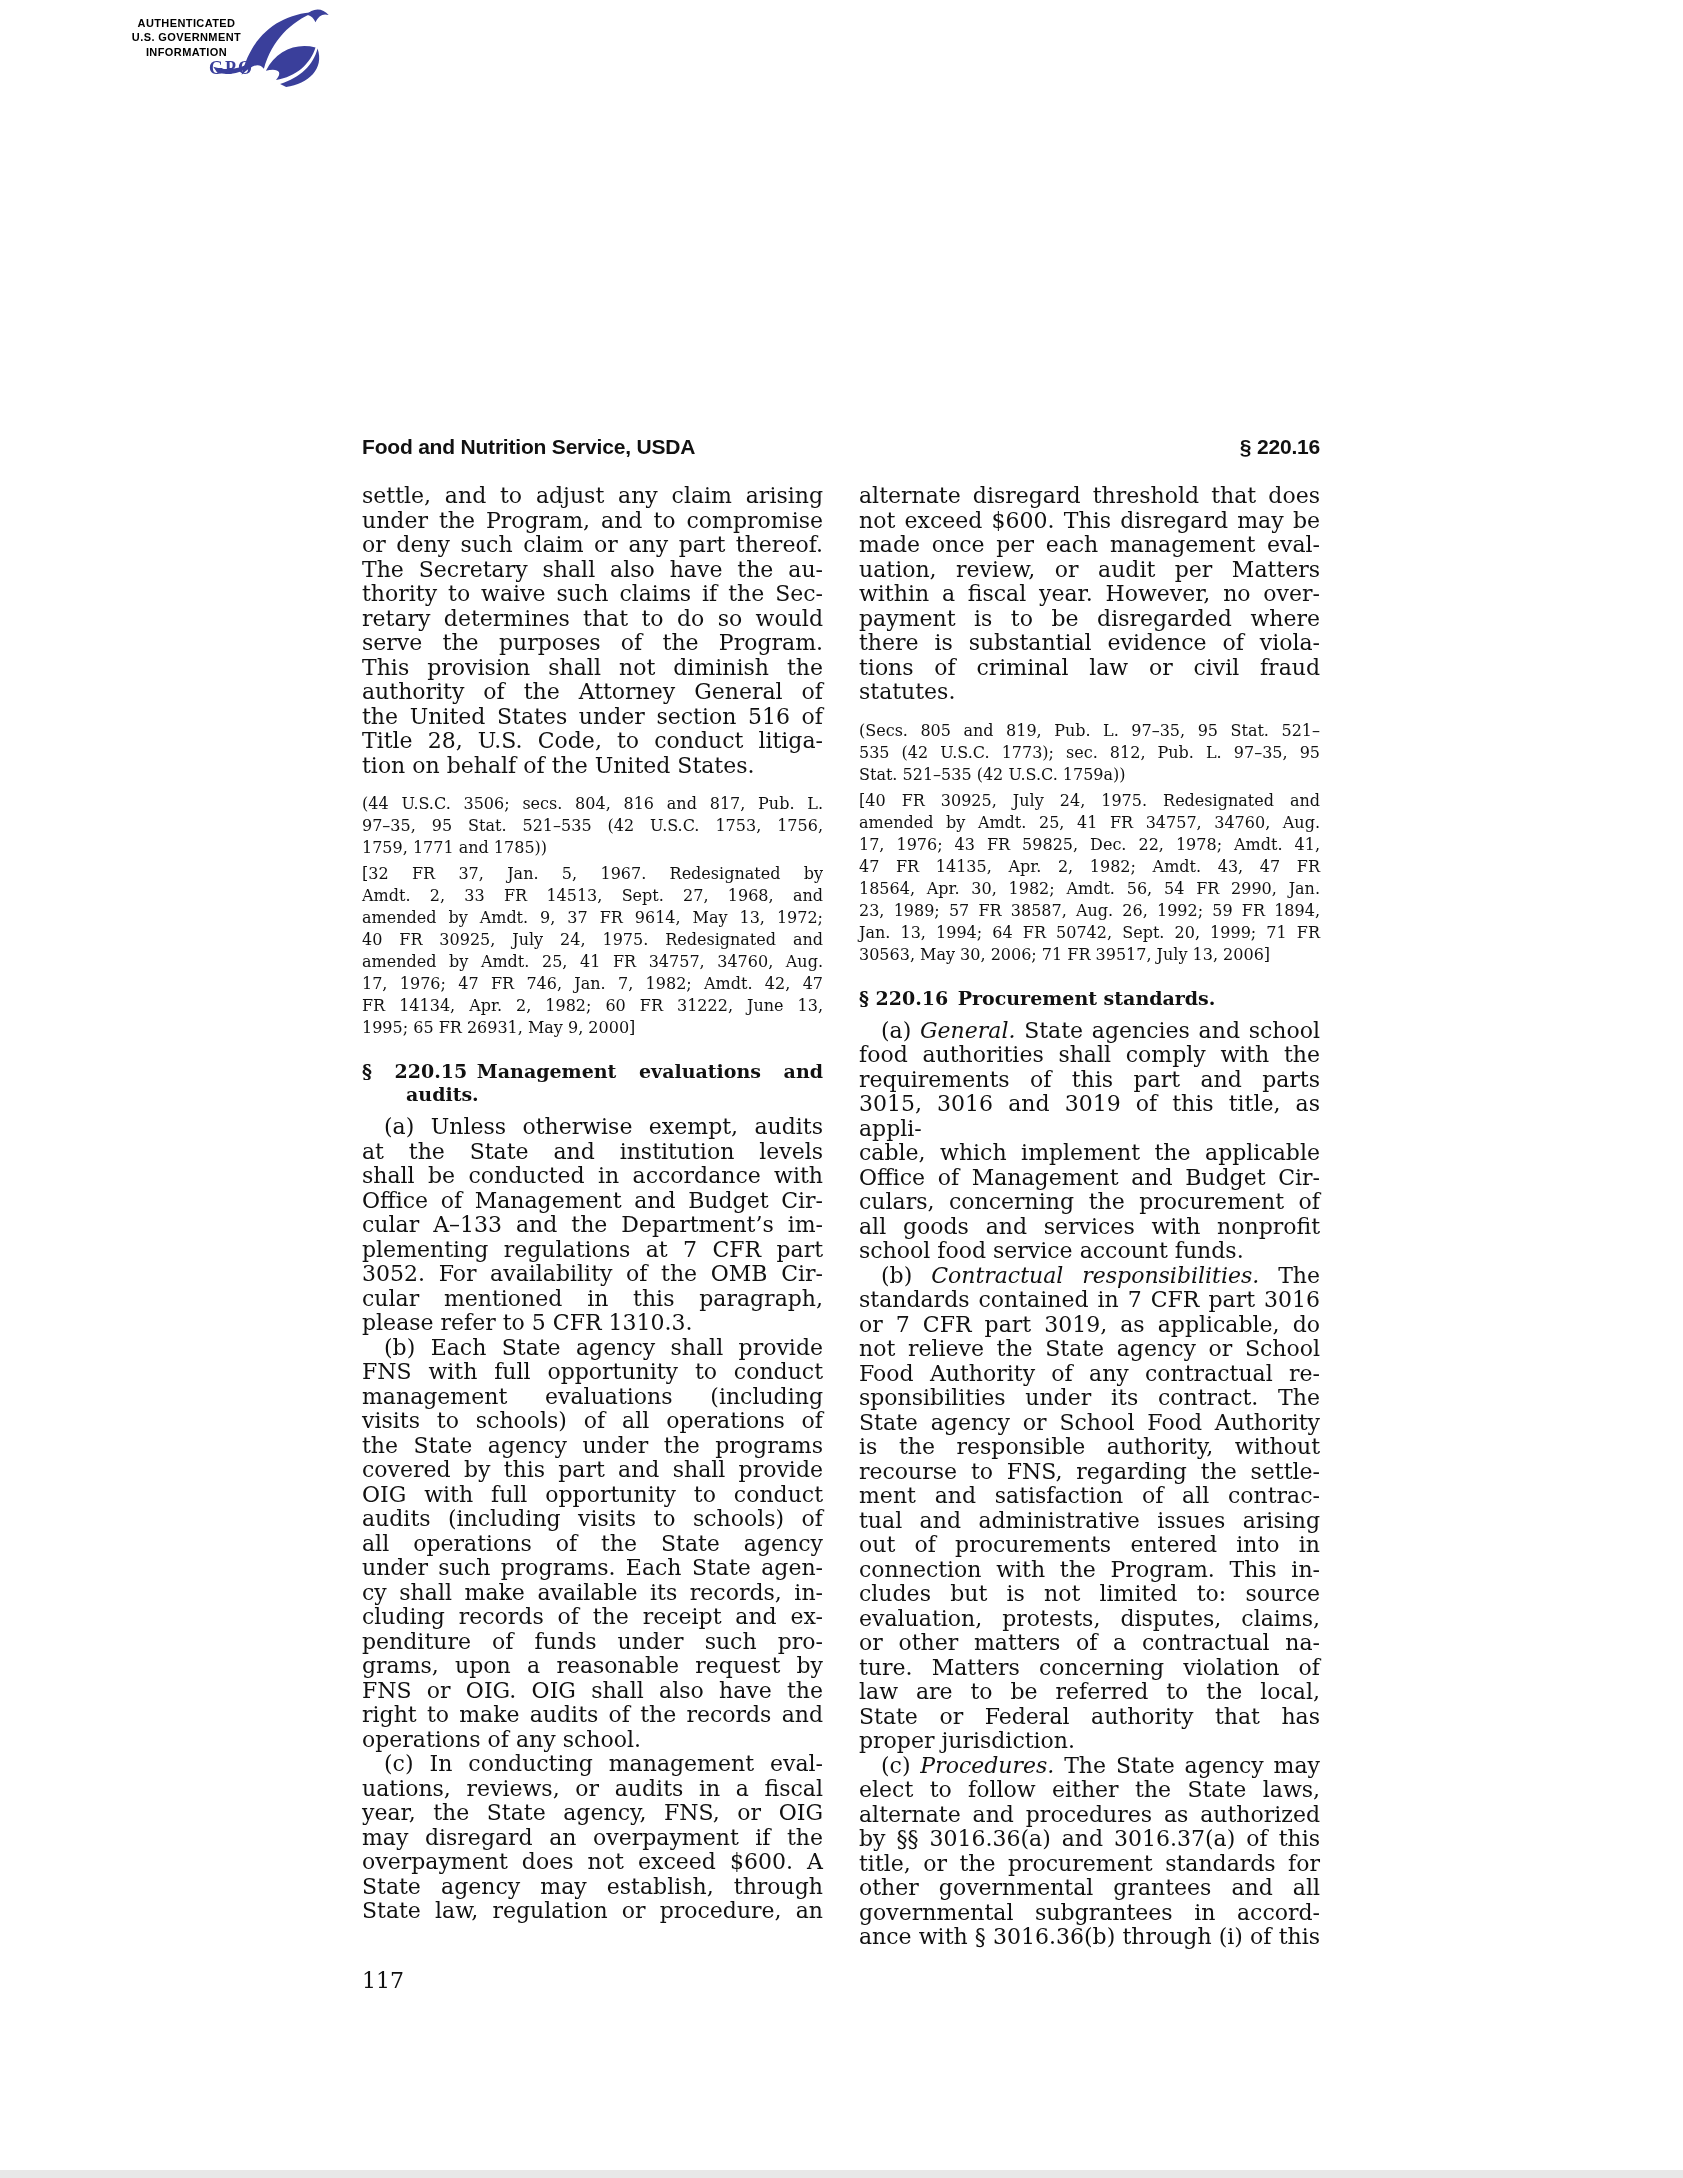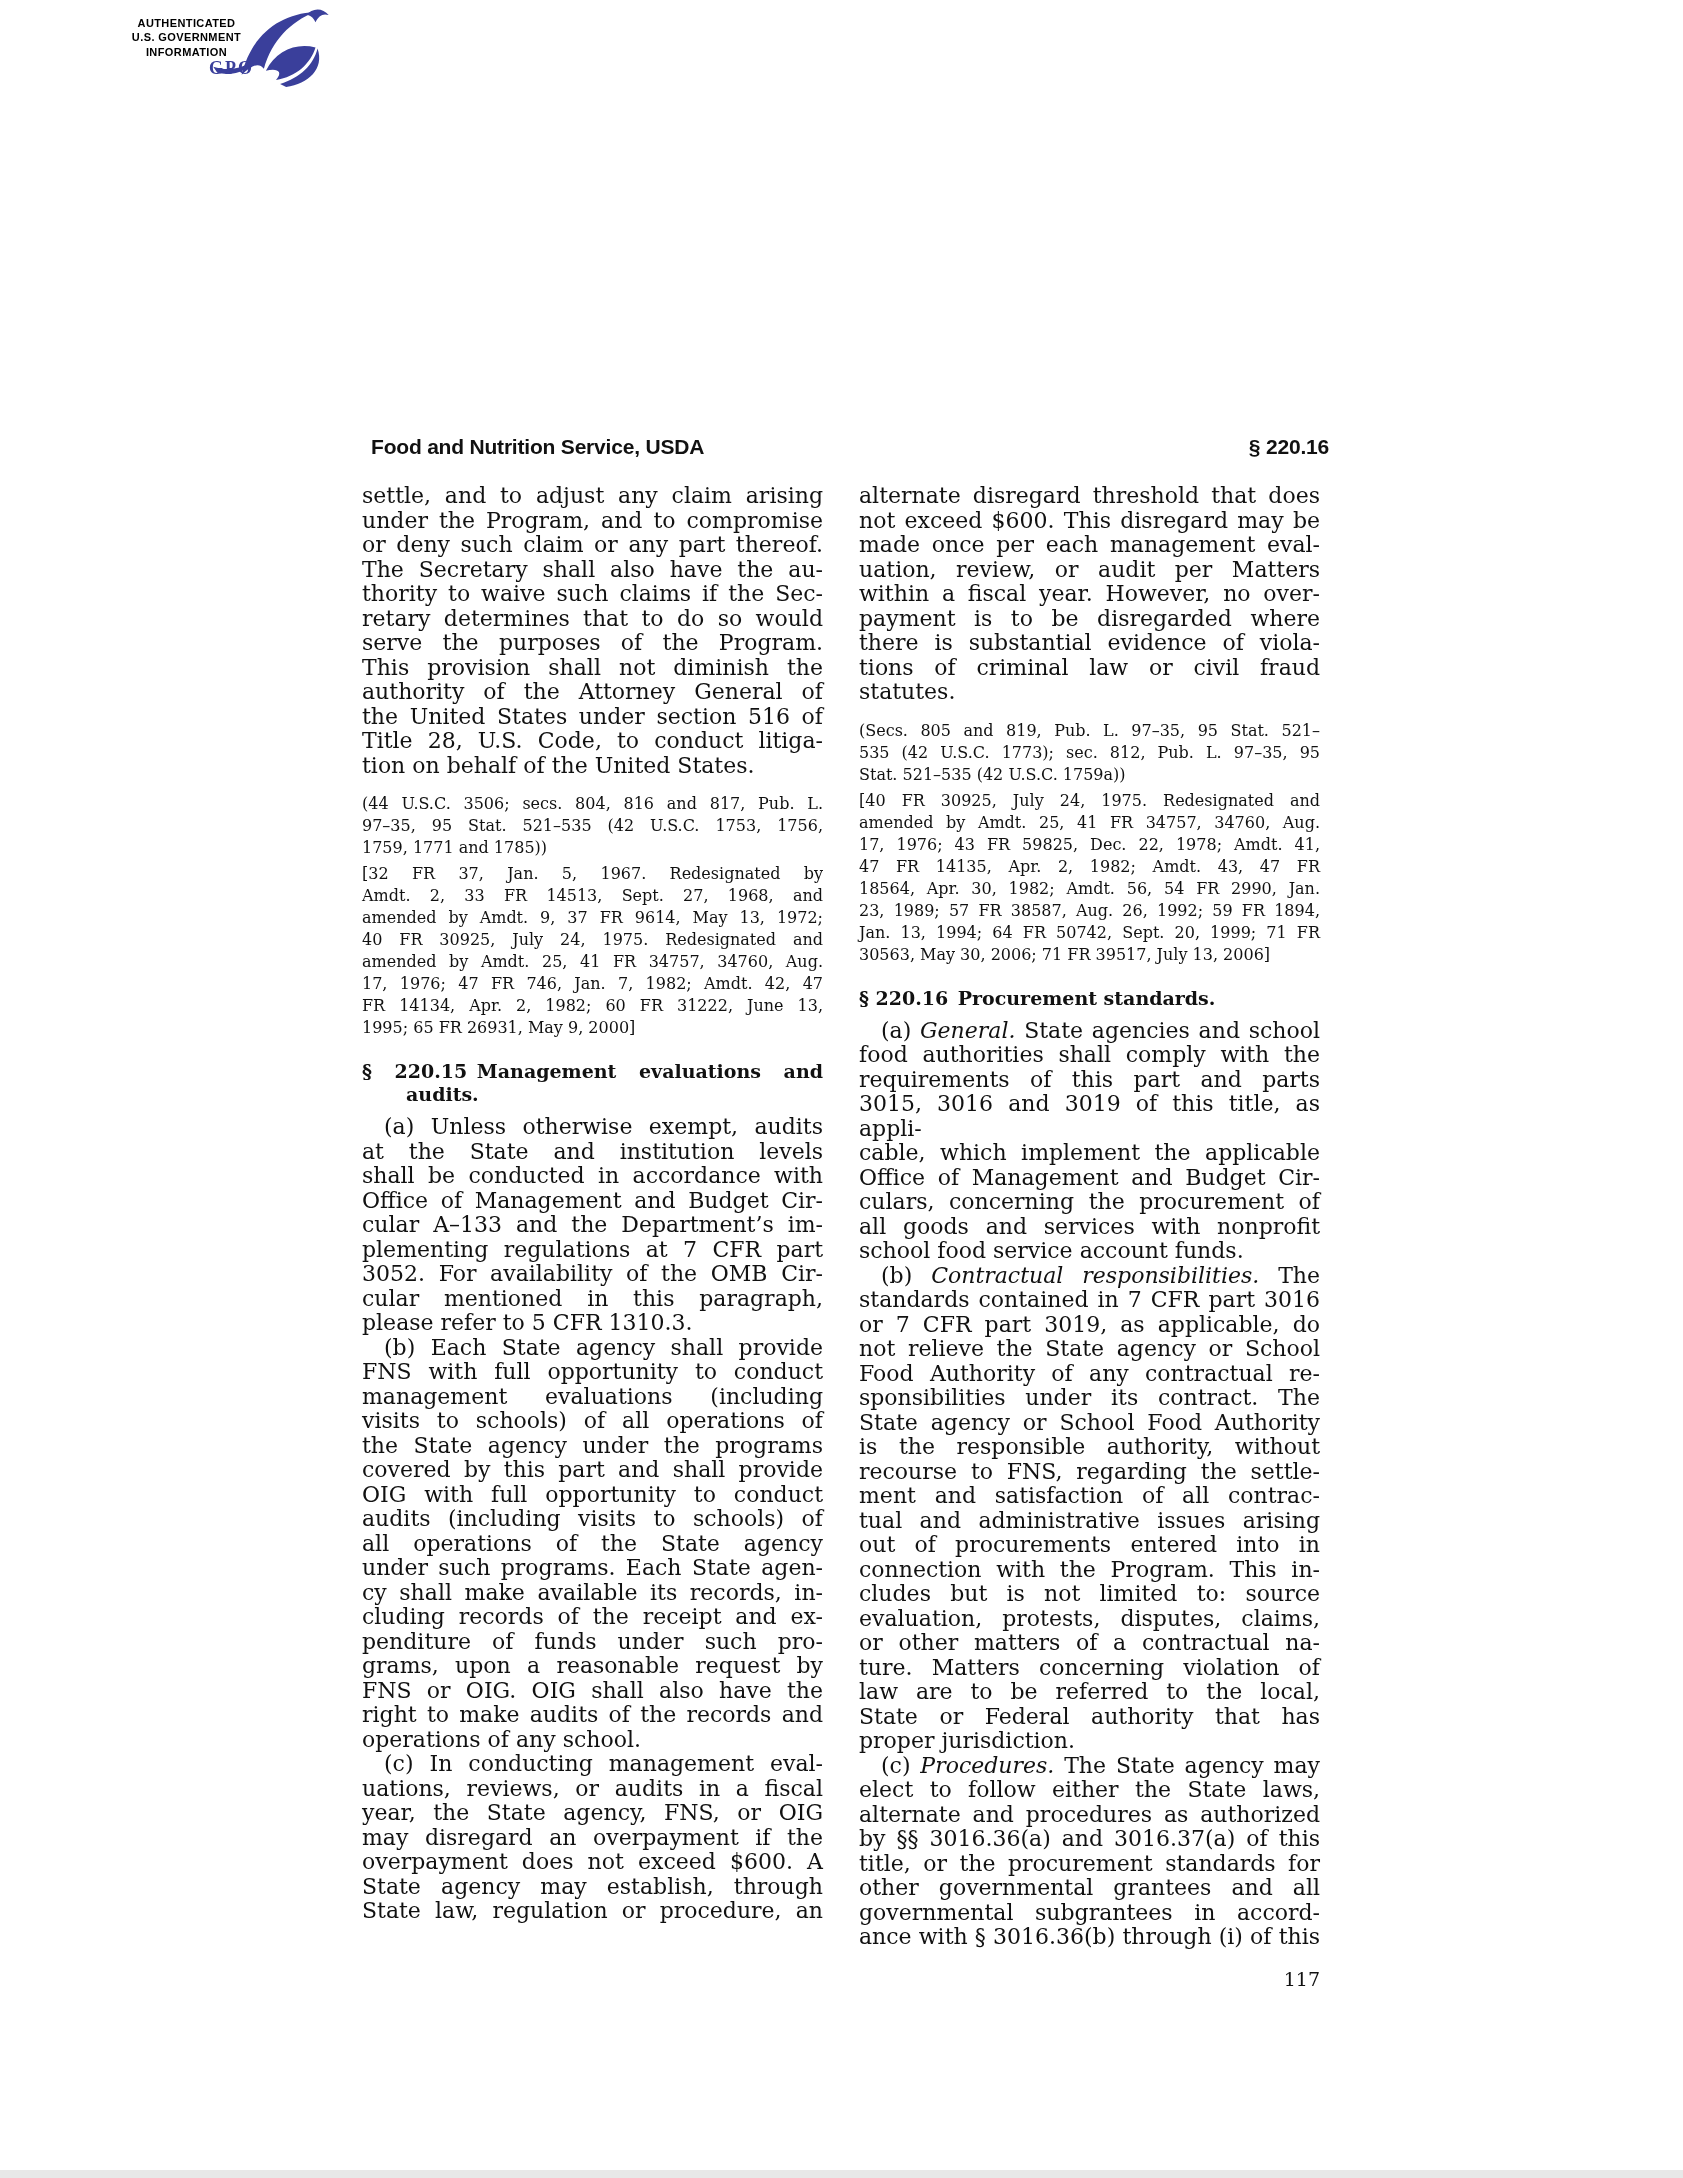--- a/index.html
+++ b/index.html
@@ -23,21 +23,21 @@
   }
   .gpo-word {
     position:absolute; left:125px; top:52px;
     font-family:"Liberation Serif", serif;
     font-weight:bold; font-size:18px; letter-spacing:2px;
     color:#3a3f9b;
   }
 
   
   .running-head {
-    position:absolute; left:371px; top:435px; width:958px; height:24px;
+    position:absolute; left:362px; top:435px; width:958px; height:24px;
     font-family:"Liberation Sans", sans-serif;
     font-weight:bold; font-size:21px; letter-spacing:-0.2px;
   }
   .rh-left  { position:absolute; left:0; top:0; }
   .rh-right { position:absolute; right:0; top:0; }
 
   
   .col { position:absolute; top:484px; width:461px; }
   .col-left  { left:362px; }
   .col-right { left:859px; }
@@ -60,21 +60,21 @@
 
   .block.heading {
     font-size:19px; line-height:23px; font-weight:bold;
     margin-top:21px; margin-bottom:9px;
   }
   .block.heading .line:not(.first) { text-indent:44px; }
 
   
   .page-number {
     position:absolute; left:362px; top:1968px; width:958px;
-    text-align:right; font-size:19px;
+    text-align:left; font-size:22px;
   }
 </style>
 </head>
 <body>
 
 <div class="page">
 
   <div class="gpo-logo">
     <svg class="eagle" viewBox="0 0 120 80" xmlns="http://www.w3.org/2000/svg">
       <g fill="#3a3f9b">

